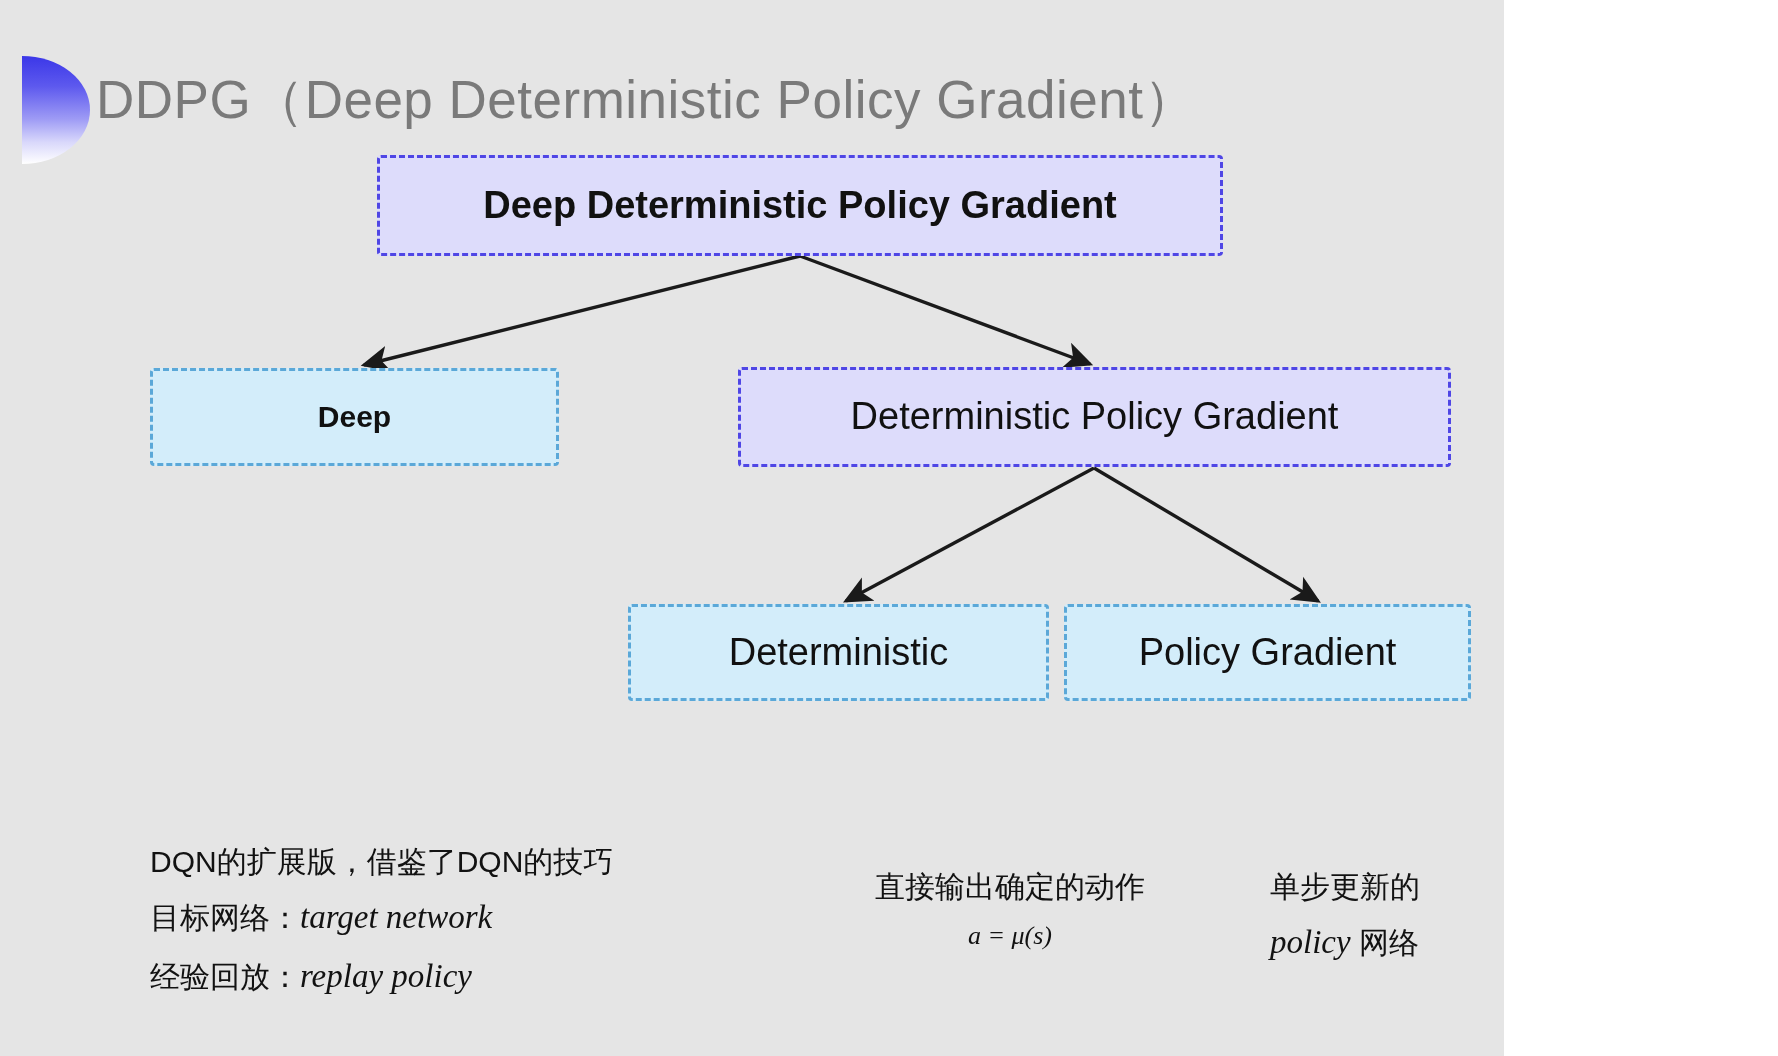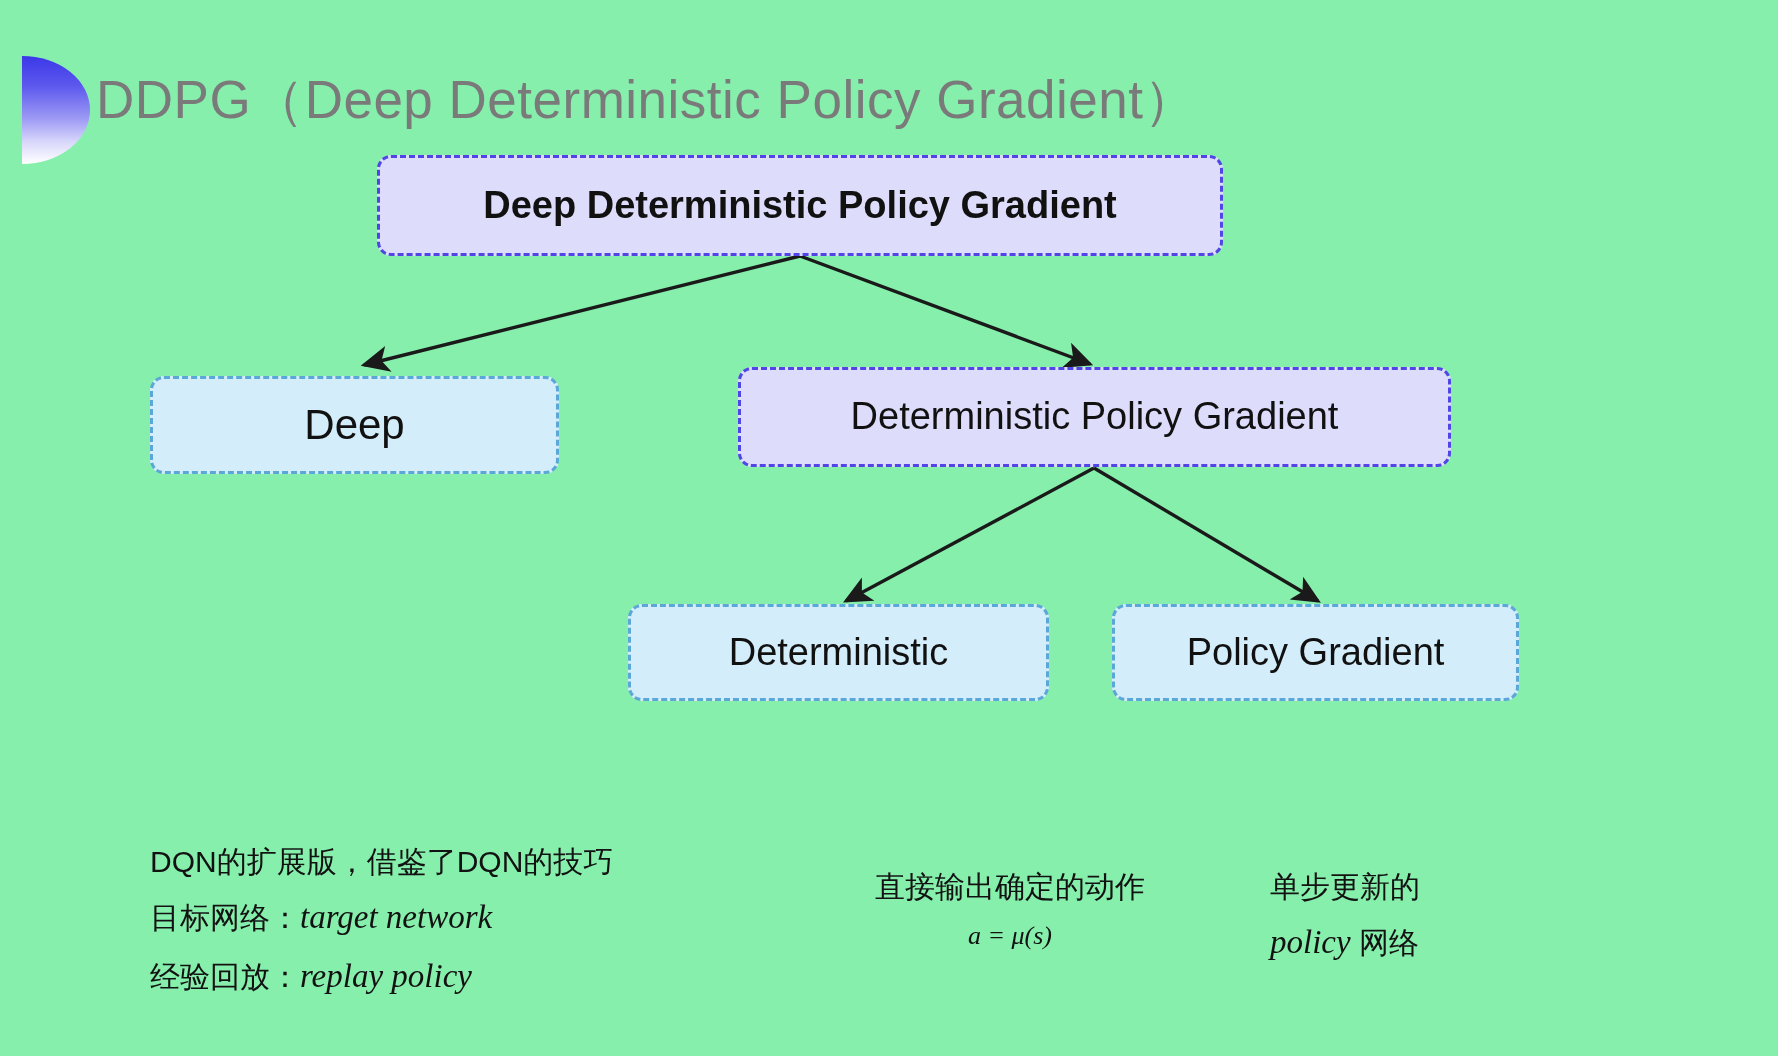--- a/index.html
+++ b/index.html
@@ -6,23 +6,23 @@
   html, body {
     margin: 0;
     padding: 0;
     background: #ffffff;
   }
   body {
     font-family: "Liberation Sans", "DejaVu Sans", sans-serif;
   }
   #slide {
     position: relative;
-    width: 1778px;
+    width: 1504px;
     height: 1056px;
-    background: #86efac;
+    background: #e5e5e5;
     overflow: hidden;
   }
 
   
   #title-decor {
     position: absolute;
     left: 22px;
     top: 56px;
     width: 68px;
     height: 108px;
@@ -42,38 +42,38 @@
   }
 
   
   .node {
     position: absolute;
     box-sizing: border-box;
     display: flex;
     align-items: center;
     justify-content: center;
     text-align: center;
-    border-radius: 14px;
+    border-radius: 4px;
     color: #111111;
     line-height: 1.15;
   }
   .node-purple {
     background: #dddcfb;
     border: 3px dashed #4f46e5;
   }
   .node-blue {
     background: #d3edfa;
     border: 3px dashed #5ba8d8;
   }
 
   #node-root   { left: 377px; top: 155px; width: 846px; height: 101px; font-size: 38px; font-weight: 600; }
-  #node-deep   { left: 150px; top: 376px; width: 409px; height: 98px;  font-size: 42px; font-weight: 400; }
+  #node-deep   { left: 150px; top: 368px; width: 409px; height: 98px;  font-size: 30px; font-weight: 700; }
   #node-dpg    { left: 738px; top: 367px; width: 713px; height: 100px; font-size: 38px; font-weight: 400; }
   #node-det    { left: 628px; top: 604px; width: 421px; height: 97px;  font-size: 38px; font-weight: 400; }
-  #node-pg     { left: 1112px; top: 604px; width: 407px; height: 97px; font-size: 38px; font-weight: 400; }
+  #node-pg     { left: 1064px; top: 604px; width: 407px; height: 97px; font-size: 38px; font-weight: 400; }
 
   
   #arrows {
     position: absolute;
     left: 0;
     top: 0;
     width: 1778px;
     height: 1056px;
     pointer-events: none;
   }

